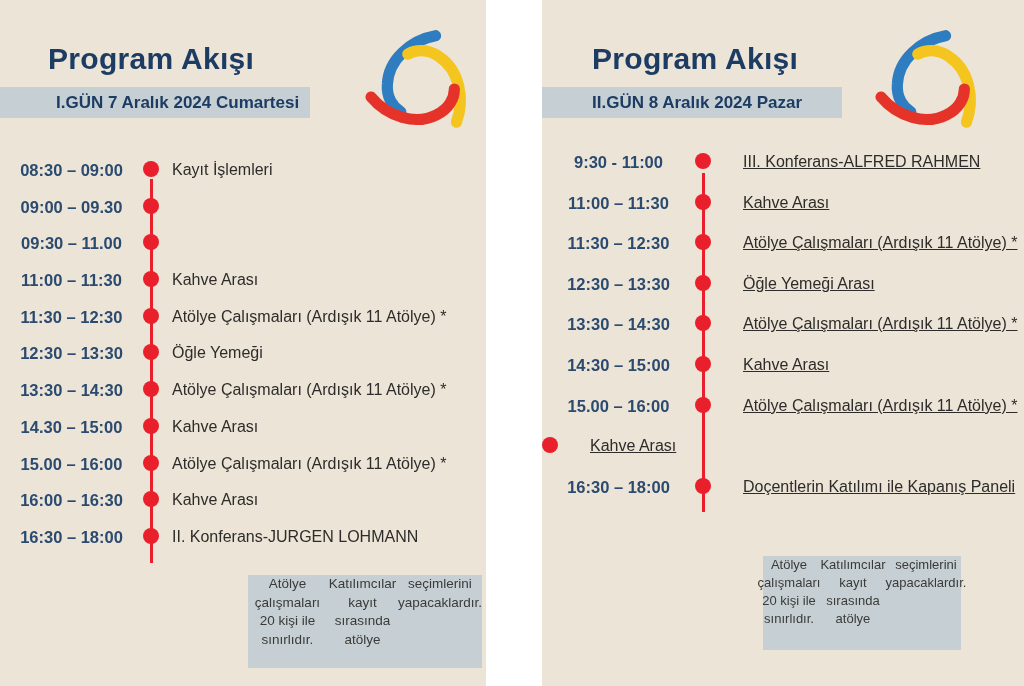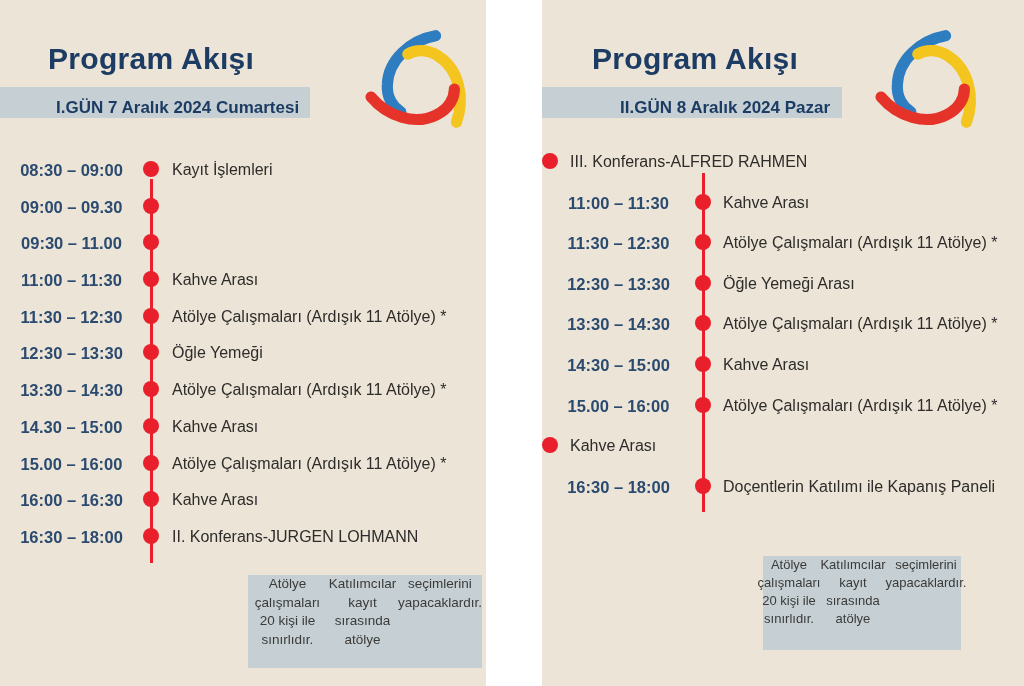--- a/index.html
+++ b/index.html
@@ -7,42 +7,42 @@
   #screen{position:relative;width:1024px;height:686px;background:#ffffff;overflow:hidden;}
 
   .panel{position:absolute;top:0;height:686px;background:#ebe4d7;}
   .p0{left:0;width:486px;}
   .p1{left:542px;width:482px;}
 
   .title{position:absolute;top:42px;font-weight:700;font-size:30px;color:#1d3c63;letter-spacing:.3px;}
   .p0 .title{left:48px;}
   .p1 .title{left:50px;}
 
-  .daybar{position:absolute;top:87px;height:31px;background:#c6d0d4;display:flex;align-items:flex-end;
+  .daybar{position:absolute;top:87px;height:31px;background:#c6d0d4;display:flex;align-items:center;
           font-weight:700;font-size:17px;color:#1d3c63;box-sizing:border-box;}
   .p0 .daybar{left:0;width:310px;padding-left:56px;}
-  .p1 .daybar{left:0;width:300px;padding-left:78px;}
+  .p1 .daybar{left:0;width:300px;padding-left:50px;}
 
   .logo{position:absolute;top:26px;width:112px;height:118px;}
   .p0 .logo{left:365px;}
   .p1 .logo{left:333px;}
 
   .rows{position:absolute;left:0;right:0;}
   .p0 .rows{top:161px;}
   .p1 .rows{top:153px;}
   .row{display:flex;align-items:flex-start;position:relative;}
   .p0 .row{height:36.7px;}
   .p1 .row{height:40.6px;}
   .time{text-align:center;font-weight:700;color:#2b4a6f;font-size:16.5px;flex:none;}
   .p0 .time{width:143px;}
   .p1 .time{width:153px;}
   .dot{width:16px;height:16px;border-radius:50%;background:#e9202c;flex:none;z-index:2;}
   .event{font-size:16px;color:#2e2c2a;font-weight:500;white-space:nowrap;}
   .p0 .event{margin-left:13px;}
-  .p1 .event{margin-left:12px;}
+  .p1 .event{margin-left:32px;text-decoration:underline;}
 
   .tline{position:absolute;width:3px;background:#e9202c;z-index:1;}
   .p0 .tline{left:149.5px;top:179px;height:384px;}
   .p1 .tline{left:159.5px;top:173px;height:339px;}
 
   .note{position:absolute;background:#c6d0d4;display:flex;flex-direction:row;justify-content:center;
         text-align:center;color:#3a3a38;box-sizing:border-box;}
   .p0 .note{left:248px;top:575px;width:234px;height:93px;font-size:13.5px;line-height:18.5px;}
   .p1 .note{left:221px;top:556px;width:198px;height:94px;font-size:13px;line-height:18px;}
 </style>
@@ -137,20 +137,21 @@
       <g fill="none" stroke-linecap="round" stroke-width="10">
         <path d="M63,6 C40,10 21,28 20,49 C19,61 25,70 32,74" stroke="#2f7dc1"></path>
         <path d="M63,6 C40,10 21,28 20,49 C19,61 25,70 32,74" stroke="#f4c51f" transform="rotate(120,50,50)"></path>
         <path d="M63,6 C40,10 21,28 20,49 C19,61 25,70 32,74" stroke="#e63329" transform="rotate(240,50,50)"></path>
       </g>
     </svg>
 
     <div class="tline"></div>
     <div class="rows">
       <div class="row">
+        <div class="time">9:30 - 11:00</div>
         <div class="dot"></div>
         <div class="event">III. Konferans-ALFRED RAHMEN</div>
       </div>
       <div class="row">
         <div class="time">11:00 – 11:30</div>
         <div class="dot"></div>
         <div class="event">Kahve Arası</div>
       </div>
       <div class="row">
         <div class="time">11:30 – 12:30</div>

